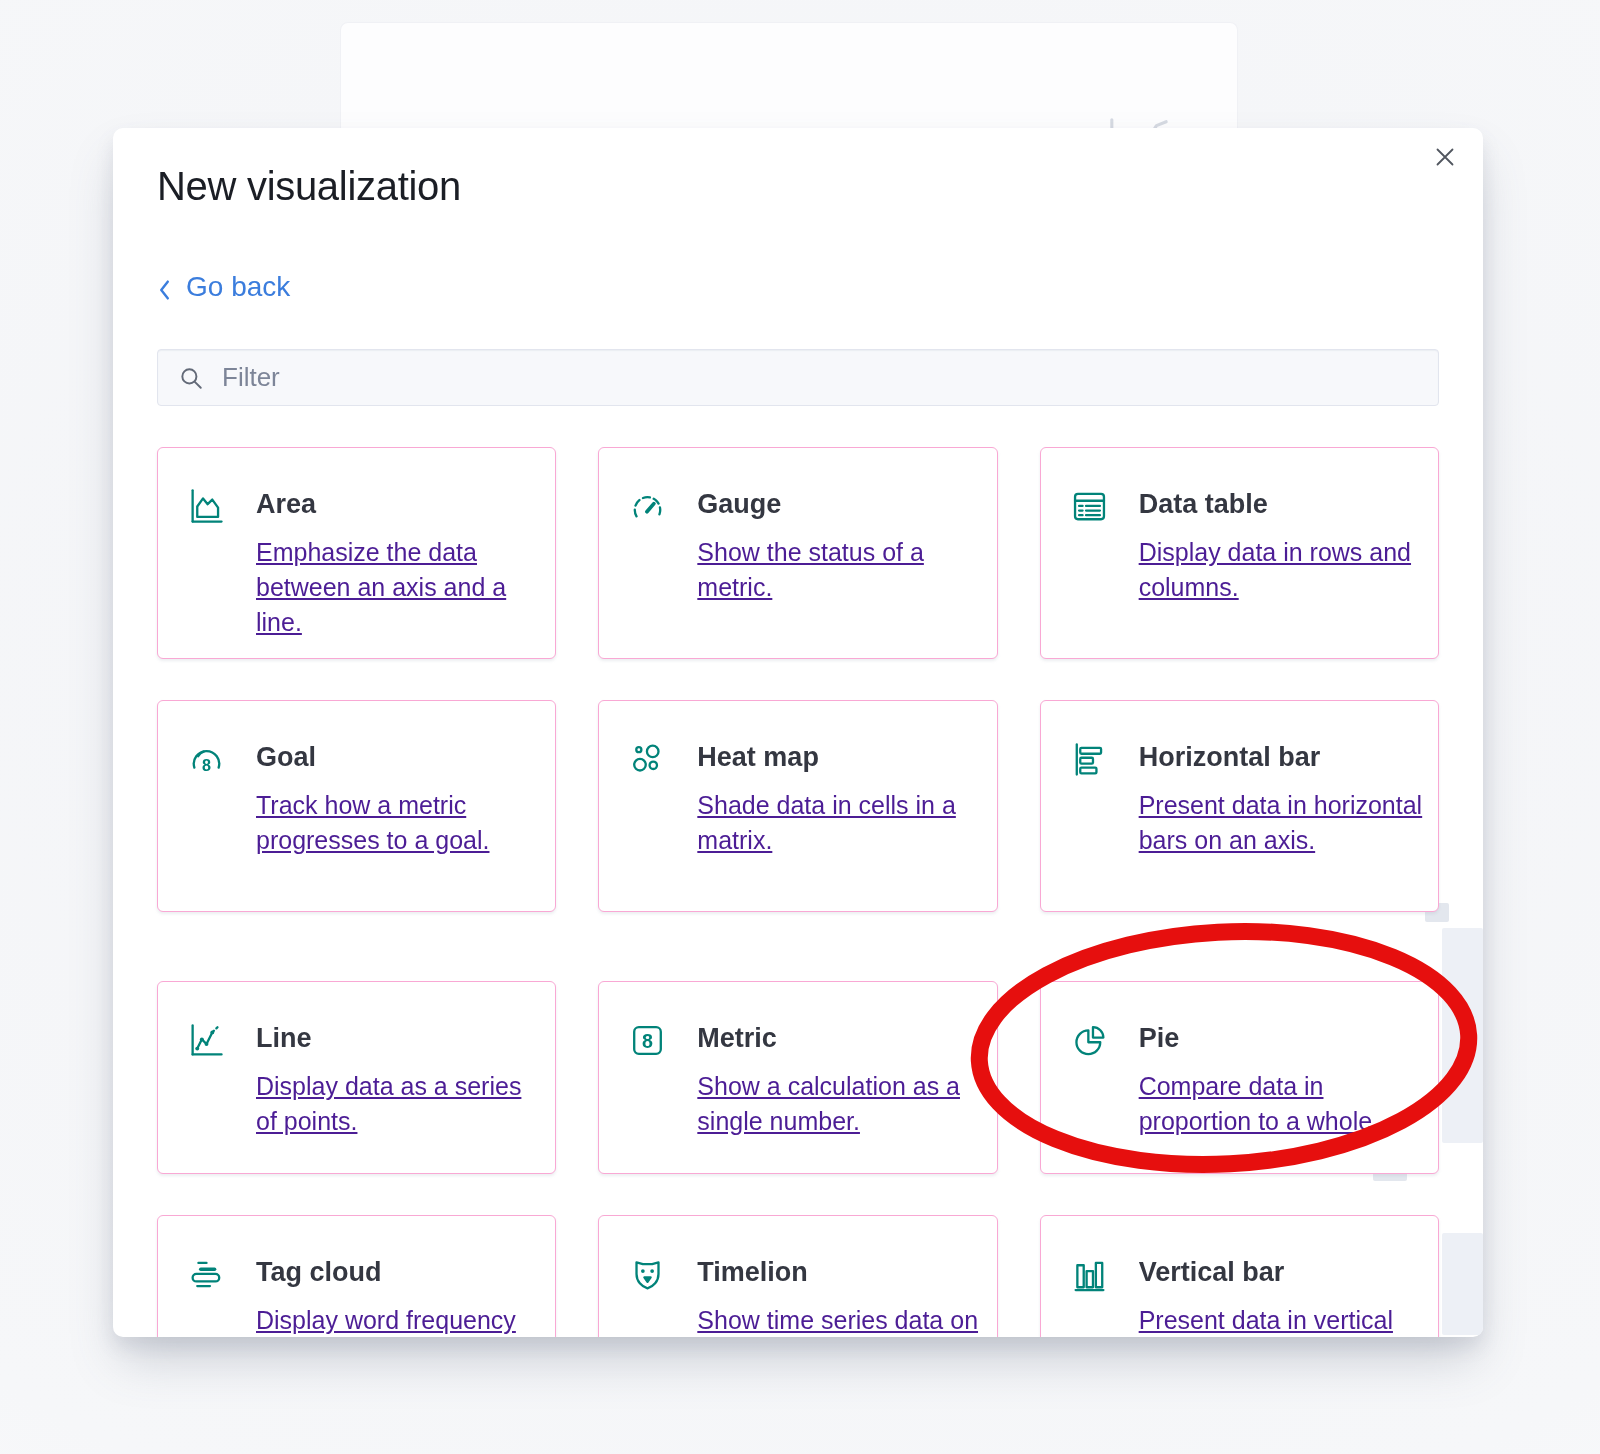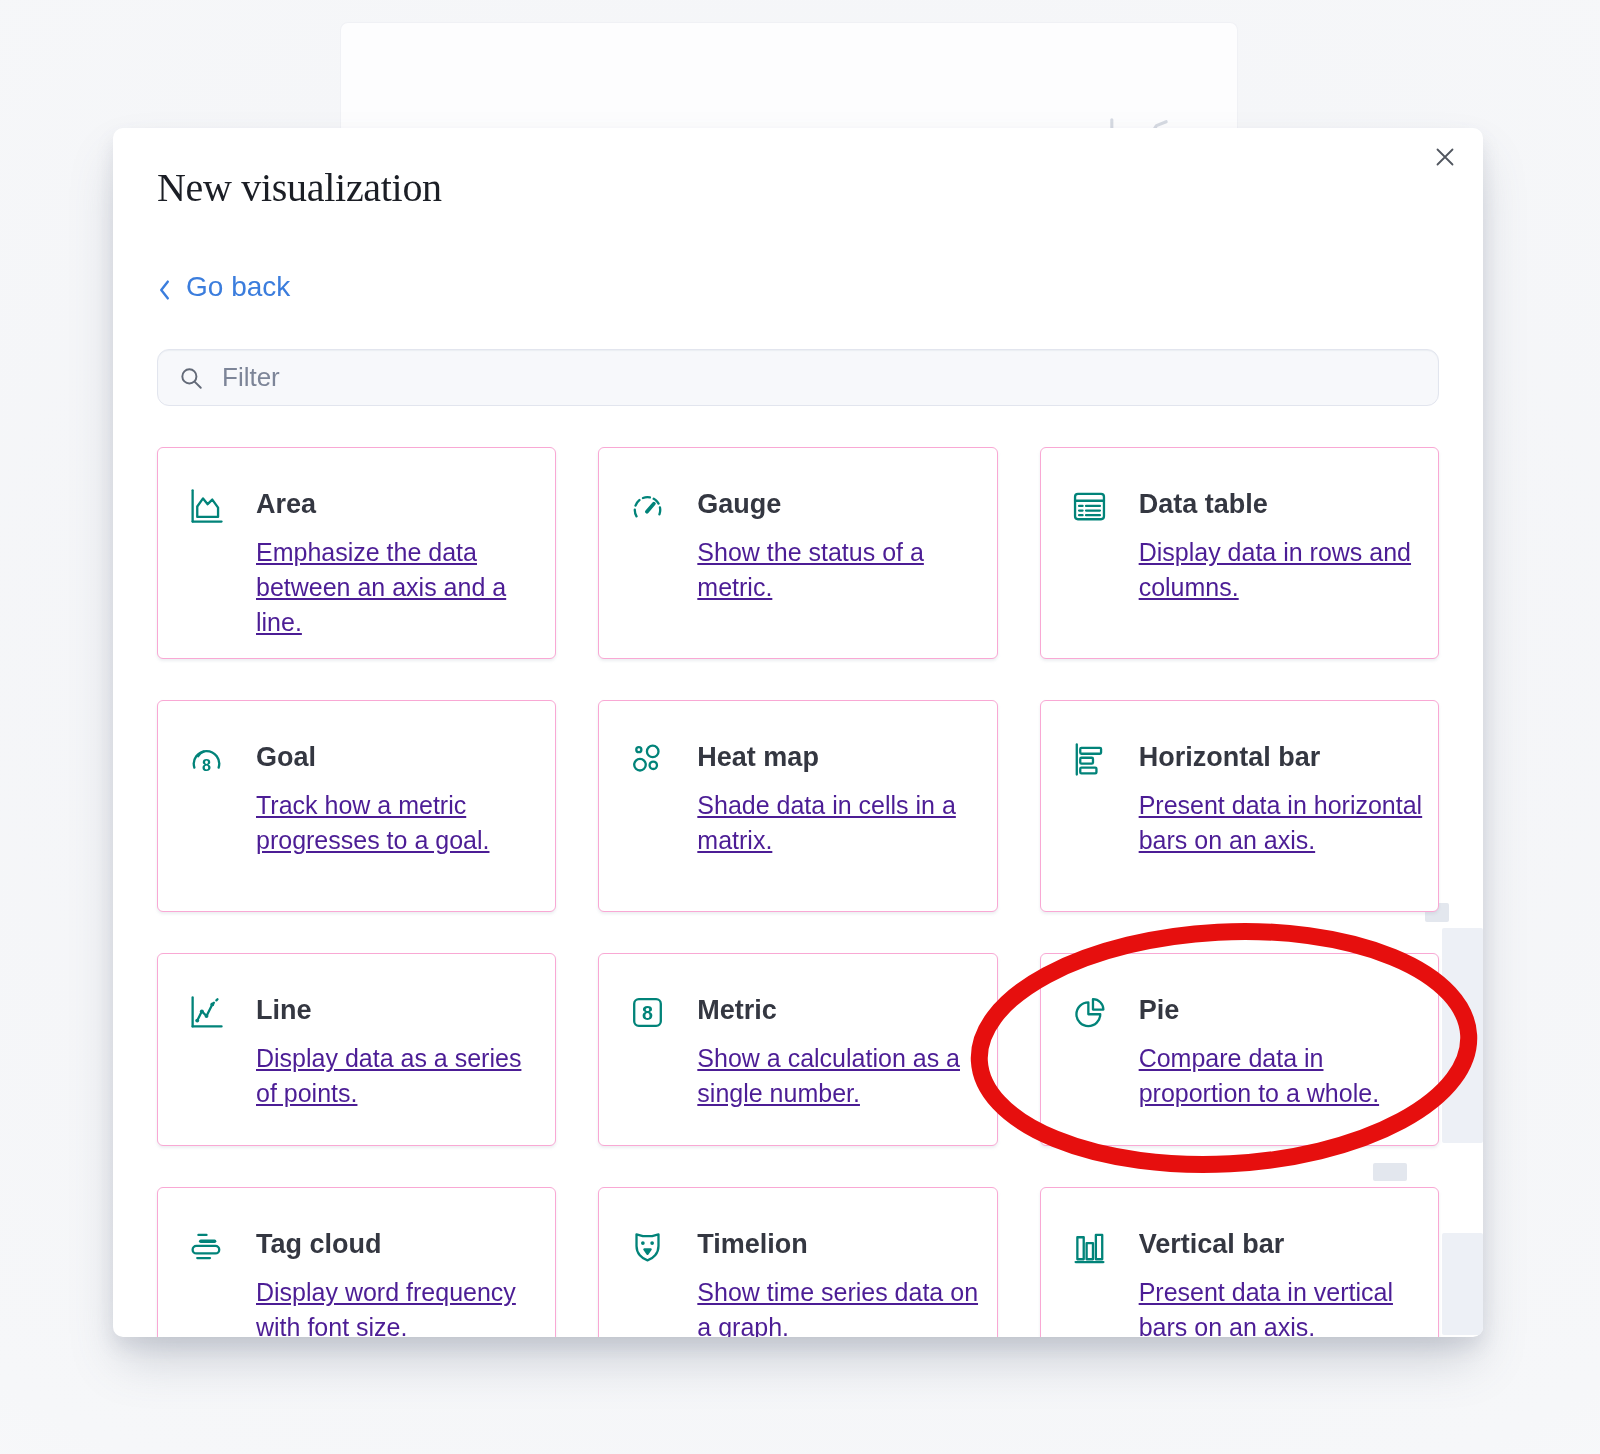--- a/index.html
+++ b/index.html
@@ -31,51 +31,51 @@
     background:#ffffff;border-radius:10px;overflow:hidden;
     box-shadow:0 28px 50px -8px rgba(88,100,122,.28), 0 10px 18px rgba(110,120,140,.14);
   }
   .close-btn{
     position:absolute;top:14px;right:22px;width:30px;height:30px;
     background:none;border:none;padding:2px;cursor:pointer;z-index:5;
   }
   .close-btn svg{width:24px;height:24px;display:block;}
   .modal-title{
     position:absolute;left:44px;top:36px;margin:0;
-    font-size:40px;font-weight:400;color:#1b1e25;letter-spacing:-0.3px;font-family:Liberation Serif, serif;
+    font-size:40px;font-weight:400;color:#1b1e25;letter-spacing:-0.3px;
   }
   .go-back{
     position:absolute;left:44px;top:143px;display:flex;align-items:flex-end;gap:14px;
     color:#3b7ddd;font-size:28px;font-weight:500;text-decoration:none;cursor:pointer;
   }
   .go-back svg{width:15px;height:26px;display:block;}
   .filter-bar{
     position:absolute;left:44px;right:44px;top:221px;height:57px;
-    background:#f7f8fb;border:1px solid #e2e5ee;border-radius:12px;
+    background:#f7f8fb;border:1px solid #e2e5ee;border-radius:4px;
     display:flex;align-items:center;padding:0 20px;box-sizing:border-box;
     box-shadow:0 1px 1px rgba(152,162,179,.12) inset;
   }
   .filter-bar svg{width:26px;height:26px;flex:0 0 auto;}
   .filter-bar input{
     flex:1;border:none;background:transparent;outline:none;
     margin-left:16px;font-size:26px;color:#343741;
     font-family:"Liberation Sans","DejaVu Sans",sans-serif;
   }
   .filter-bar input::placeholder{color:#7d8598;}
   .grid{
     position:absolute;left:44px;right:44px;top:319px;z-index:1;
     display:grid;grid-template-columns:repeat(3,1fr);
     column-gap:42px;row-gap:41px;
   }
   .card{
     position:relative;background:#fff;border:1px solid #f9a8d4;border-radius:6px;
     box-shadow:0 2px 3px rgba(152,162,179,.18);
     padding:40px 8px 0 98px;box-sizing:border-box;cursor:pointer;
   }
-  .card.h212{height:212px;} .card.h193{height:193px;} .card.h220{height:220px;}
+  .card.h212{height:212px;} .card.h193{height:193px;margin-top:28px;} .card.h220{height:220px;}
   .card-icon{position:absolute;left:30px;top:40px;width:37px;height:37px;}
   .card-icon svg{width:37px;height:37px;display:block;}
   .card-title{font-size:27px;font-weight:700;color:#343741;line-height:1.25;}
   .card-desc{margin-top:13px;font-size:25px;line-height:35px;color:#4c1d95;max-width:295px;text-decoration:underline;}
 
   .annotation-layer{position:absolute;inset:0;z-index:40;pointer-events:none;}
 </style>
 </head>
 <body>
 

